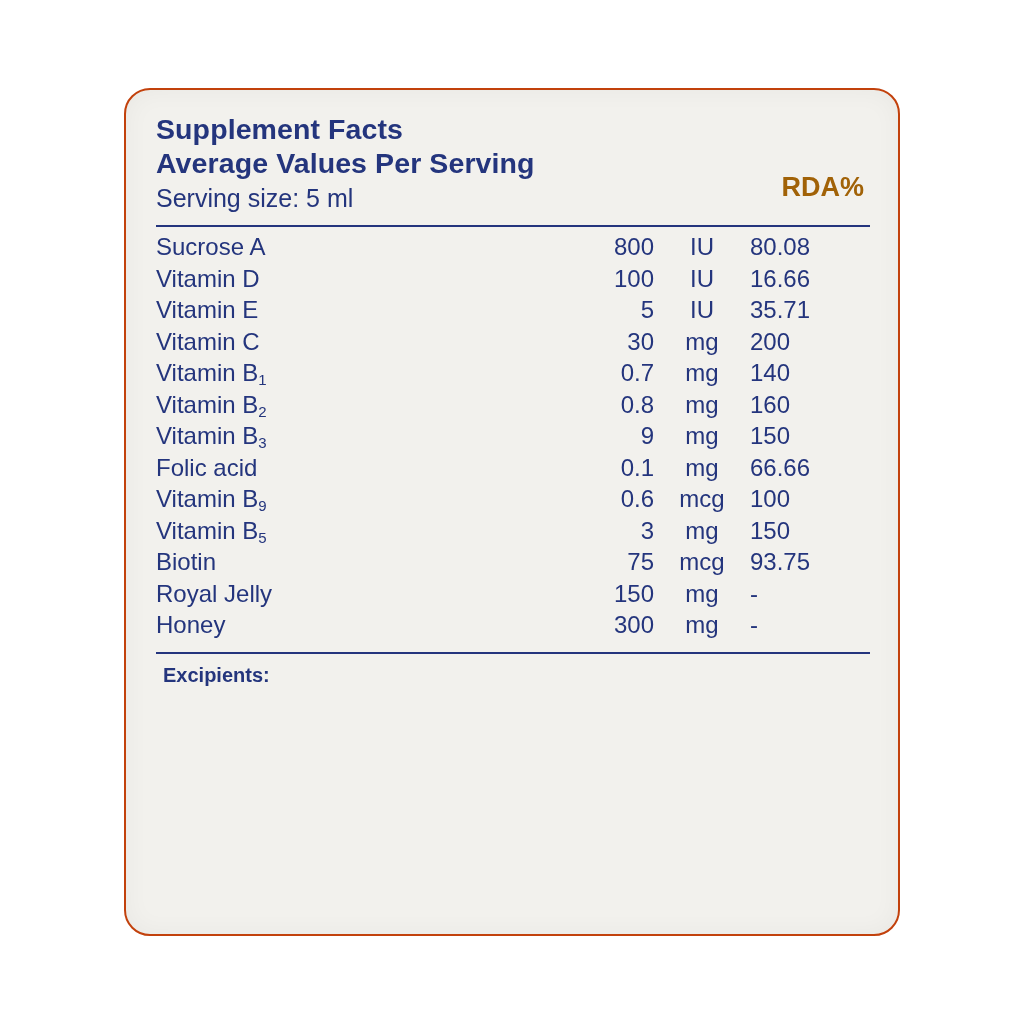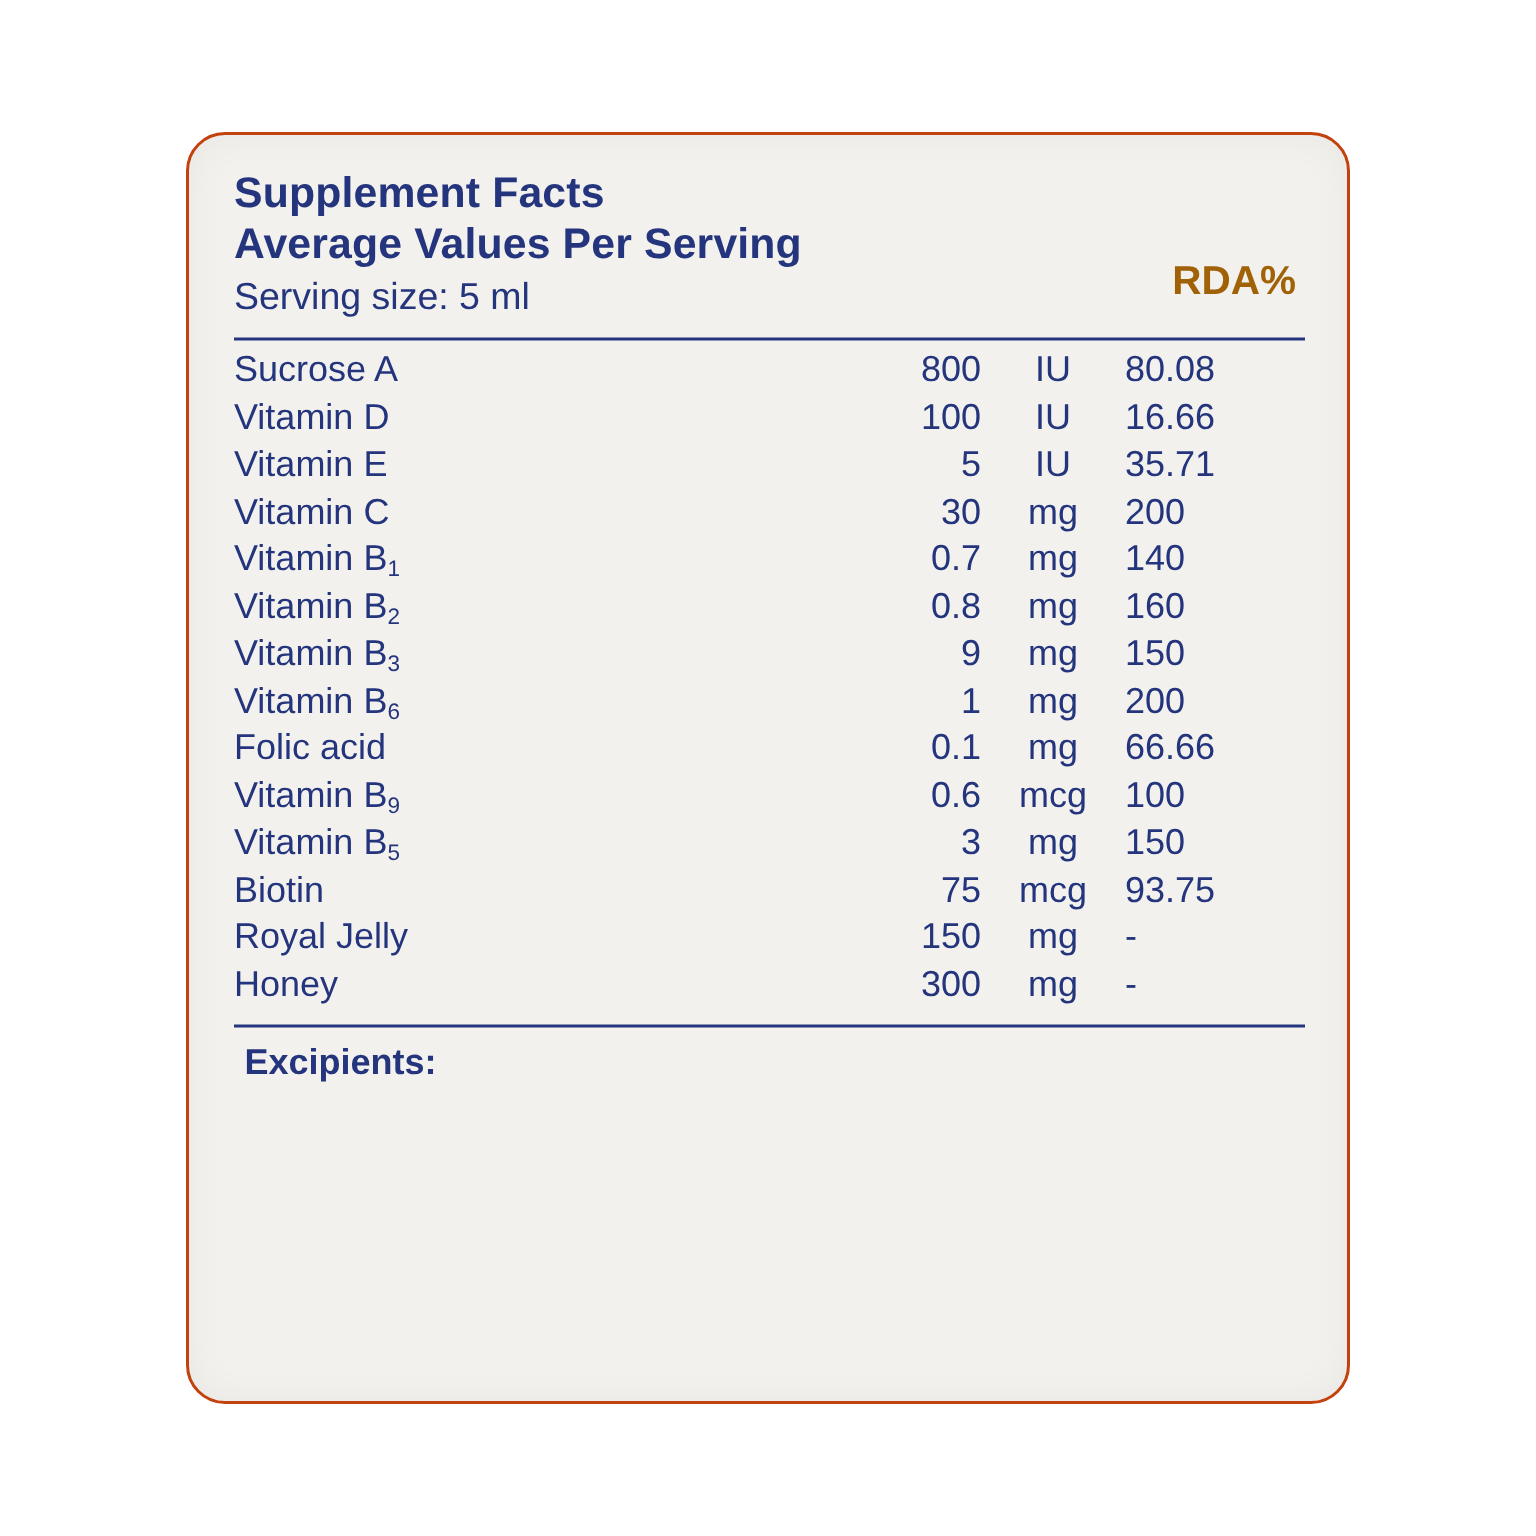--- a/index.html
+++ b/index.html
@@ -105,21 +105,21 @@
 
   sub {
     font-size: 15px;
     vertical-align: baseline;
     position: relative;
     top: 4px;
   }
 
   .exc-title {
     color: #24357d;
-    font-size: 24px;
+    font-size: 20px;
     font-weight: bold;
     padding-left: 7px;
     margin-bottom: 7px;
   }
   .exc-body {
     color: #24357d;
     font-size: 23.5px;
     line-height: 35px;
     padding-left: 7px;
     padding-right: 2px;
@@ -180,26 +180,20 @@
           <td class="unit">mg</td>
           <td class="pct">160</td>
         </tr>
         <tr>
           <td class="nutrient"><span>Vitamin B</span><sub>3</sub></td>
           <td class="amount">9</td>
           <td class="unit">mg</td>
           <td class="pct">150</td>
         </tr>
         <tr>
-          <td class="nutrient"><span>Vitamin B</span><sub>6</sub></td>
-          <td class="amount">1</td>
-          <td class="unit">mg</td>
-          <td class="pct">200</td>
-        </tr>
-        <tr>
           <td class="nutrient"><span>Folic acid</span><sub></sub></td>
           <td class="amount">0.1</td>
           <td class="unit">mg</td>
           <td class="pct">66.66</td>
         </tr>
         <tr>
           <td class="nutrient"><span>Vitamin B</span><sub>9</sub></td>
           <td class="amount">0.6</td>
           <td class="unit">mcg</td>
           <td class="pct">100</td>

